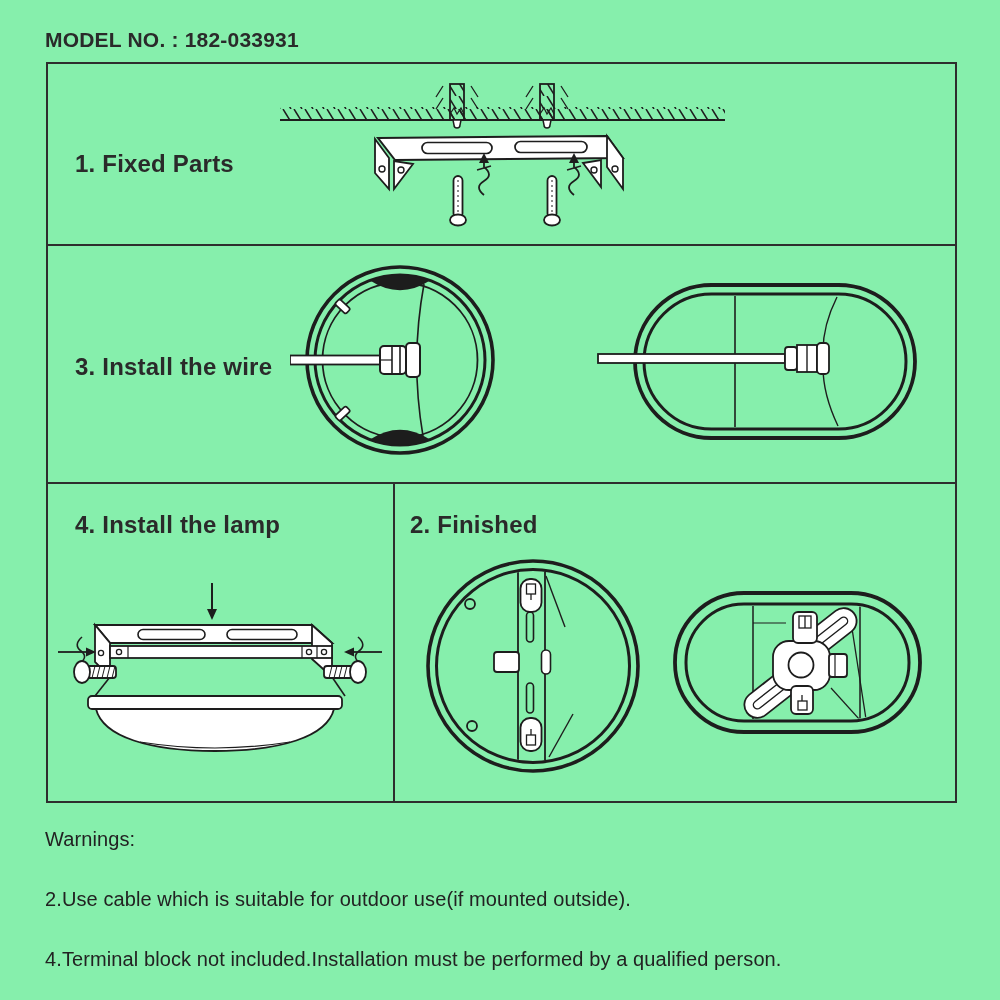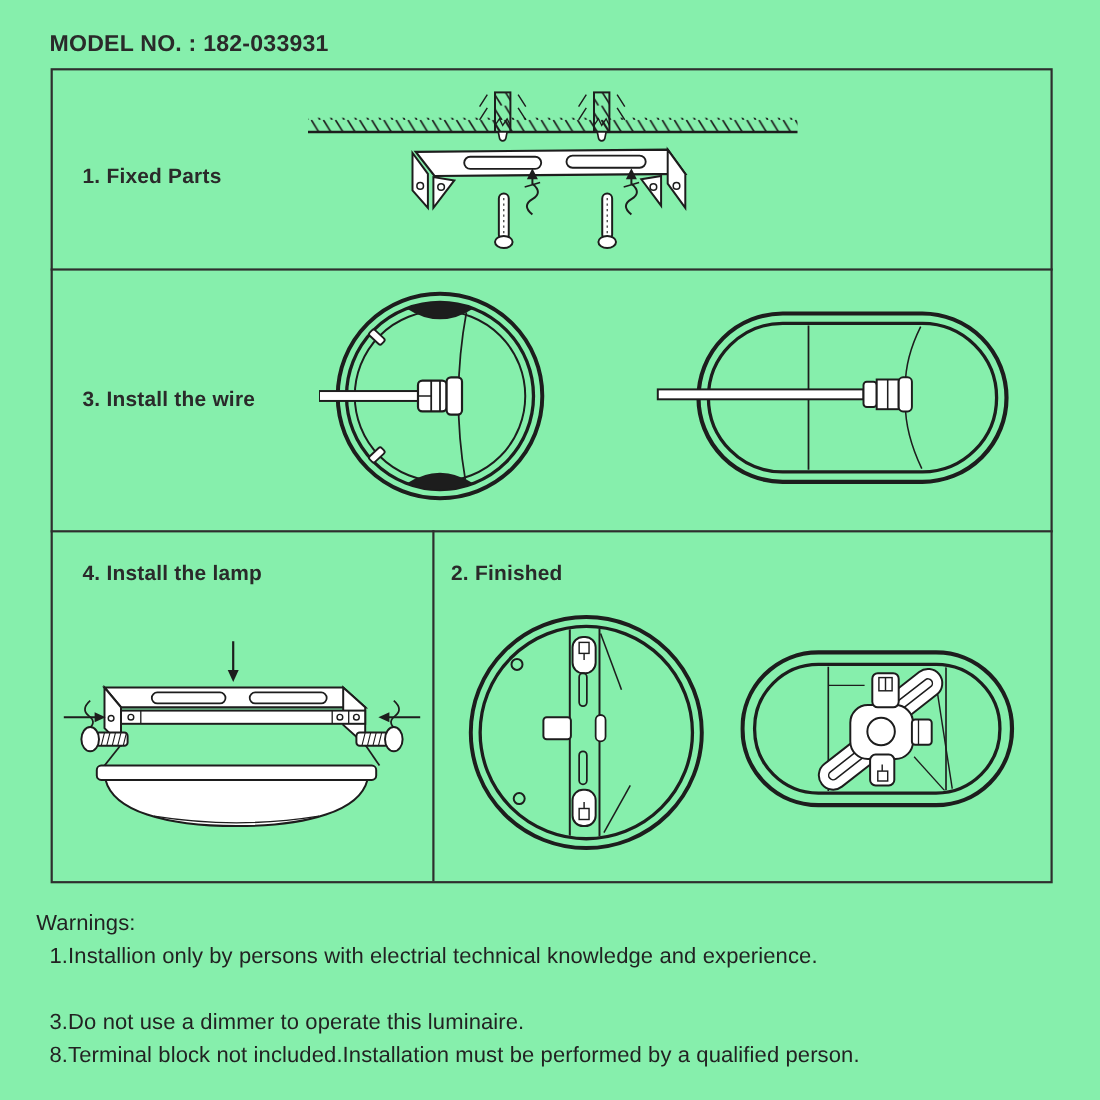--- a/index.html
+++ b/index.html
@@ -1,20 +1,20 @@
 <!DOCTYPE html>
 <html><head>
 <meta charset="utf-8">
 <style>
   html,body{margin:0;padding:0;background:#fff;}
   .page{position:relative;width:1000px;height:1000px;background:#86efac;overflow:hidden;
         font-family:"Liberation Sans",sans-serif;color:#1d1d1d;}
   .abs{position:absolute;}
   .title{font-size:21px;font-weight:700;letter-spacing:.2px;color:#2a2a2a;}
-  .step-label{font-size:19px;font-weight:700;letter-spacing:.2px;color:#2a2a2a;}
+  .step-label{font-size:24px;font-weight:700;letter-spacing:.2px;color:#2a2a2a;}
   .frame{border:2px solid #2e2e2e;}
   .hline,.vline{background:#2e2e2e;}
   .warn-head,.warn-item{font-size:20px;color:#222;letter-spacing:.1px;}
   svg{display:block;}
 </style>
 </head>
 <body>
 
 <div class="page">
 
@@ -252,18 +252,17 @@
         <line x1="132" y1="31" x2="132" y2="43" stroke-width="1.3"></line>
         <rect x="118" y="101" width="22" height="28" rx="5" fill="#fff" stroke-width="1.8"></rect>
         <rect x="125" y="116" width="9" height="9" stroke-width="1.3"></rect>
         <line x1="129" y1="110" x2="129" y2="116" stroke-width="1.3"></line>
         <rect x="156" y="69" width="18" height="23" rx="3" fill="#fff" stroke-width="1.8"></rect>
         <line x1="162" y1="69" x2="162" y2="92" stroke-width="1.2"></line>
       </g>
     </g>
   </svg>
 
-  <div class="abs warn-head" style="left:33px;top:828px;">Warnings:</div>
-  <div class="abs warn-item" style="left:45px;top:858px;">1.Installion only by persons with electrial technical knowledge and experience.</div>
-  <div class="abs warn-item" style="left:45px;top:918px;">3.Do not use a dimmer to operate this luminaire.</div>
-  <div class="abs warn-item" style="left:45px;top:948px;">8.Terminal block not included.Installation must be performed by a qualified person.</div>
+  <div class="abs warn-head" style="left:45px;top:828px;">Warnings:</div>
+  <div class="abs warn-item" style="left:45px;top:888px;">2.Use cable which is suitable for outdoor use(if mounted outside).</div>
+  <div class="abs warn-item" style="left:45px;top:948px;">4.Terminal block not included.Installation must be performed by a qualified person.</div>
 
 </div>
 
 </body></html>

